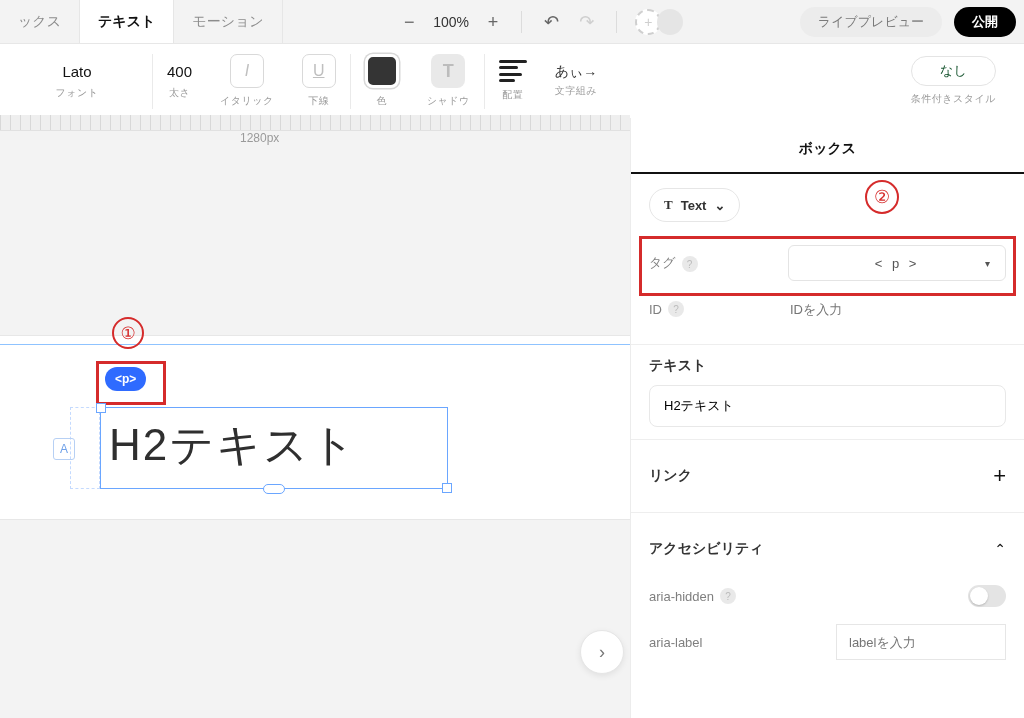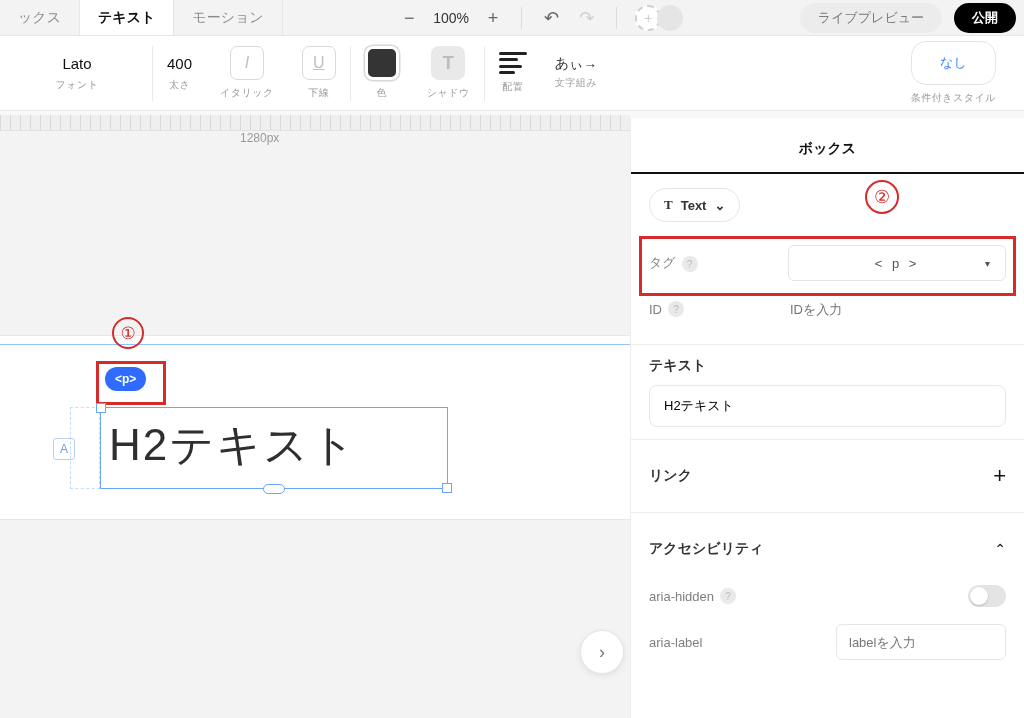--- a/index.html
+++ b/index.html
@@ -1,18 +1,18 @@
 <!DOCTYPE html>
 <html><head>
 <meta charset="utf-8">
 <style>
   * { box-sizing: border-box; margin: 0; padding: 0; }
   html, body { width: 1024px; height: 718px; font-family: -apple-system, "Hiragino Sans", "Hiragino Kaku Gothic ProN", Meiryo, sans-serif; background: #f8f8f8; overflow: hidden; color:#333; }
   
-  .topbar1 { display:flex; align-items:stretch; height:36px; background:#f3f3f3; border-bottom:1px solid #e7e7e7; }
+  .topbar1 { display:flex; align-items:stretch; height:44px; background:#f3f3f3; border-bottom:1px solid #e7e7e7; }
   .tabs { display:flex; }
   .tab { padding:0 18px; display:flex; align-items:center; font-size:14px; color:#8c8c8c; border-right:1px solid #e6e6e6; cursor:pointer; }
   .tab.active { background:#fff; color:#111; font-weight:600; }
   .top-center { flex:1; display:flex; align-items:center; justify-content:center; gap:12px; }
   .zoom { display:flex; align-items:center; gap:14px; color:#333; font-size:14px; }
   .zbtn { width:20px;height:20px;line-height:20px;text-align:center;color:#666;font-size:18px;cursor:pointer; }
   .sep { width:1px;height:22px;background:#dcdcdc; margin:0 6px;}
   .undo,.redo { font-size:18px;color:#666;padding:0 4px;cursor:pointer;}
   .redo { color:#cfcfcf; }
   .collab { display:flex;align-items:center;gap:-4px; }
@@ -32,21 +32,21 @@
   .iconbox.u { text-decoration:underline; font-style:normal;}
   .swatch { width:34px;height:34px;border-radius:8px;background:#343434;border:3px solid #fff;box-shadow:0 0 0 1.5px #d8d8d8;}
   .Tbox { width:34px;height:34px;border-radius:8px;background:#e9e9e9;color:#bcbcbc;display:flex;align-items:center;justify-content:center;font-weight:700;font-size:18px;}
   .alignicon { width:28px;height:22px;display:flex;flex-direction:column;justify-content:space-between;}
   .alignicon span{height:3px;background:#222;border-radius:2px;}
   .alignicon span:nth-child(2){width:70%;}
   .alignicon span:nth-child(3){width:85%;}
   .alignicon span:nth-child(4){width:60%;}
   .mojikumi { font-size:14px;line-height:1;}
   .tool-spacer { flex:1; }
-  .cond-pill { height:44px;padding:0 28px;border-radius:15px;border:1.5px solid #e4e4e4;display:flex;align-items:center;font-size:13px;color:#3b82f6;background:#fff;}
+  .cond-pill { height:30px;padding:0 28px;border-radius:15px;border:1.5px solid #e4e4e4;display:flex;align-items:center;font-size:13px;color:#14532d;background:#fff;}
   
   .workspace { position:absolute; top:115px; left:0; right:394px; bottom:0; background:#f3f3f3; }
   .ruler-h { position:absolute;top:0;left:0;right:0;height:16px;background:#efefef;border-bottom:1px solid #e1e1e1;
     background-image:repeating-linear-gradient(90deg,#d8d8d8 0 1px,transparent 1px 10px),
                      repeating-linear-gradient(90deg,#c0c0c0 0 1px,transparent 1px 50px);}
   .ruler-label{position:absolute;top:16px;left:240px;font-size:12px;color:#9a9a9a;}
   .canvas-band{position:absolute;top:220px;left:0;right:0;height:185px;background:#fff;border-top:1px solid #e7e7e7;border-bottom:1px solid #e7e7e7;}
   .canvas-guide{position:absolute;top:229px;left:0;right:0;height:1px;background:#8fc3ff;}
   .ann1 { position:absolute; top:202px; left:112px; width:32px;height:32px;border:2.5px solid #d52b2b;border-radius:50%;display:flex;align-items:center;justify-content:center;color:#d52b2b;font-size:17px;font-weight:500;}
   .box1 { position:absolute; top:246px; left:96px; width:70px;height:44px;border:3px solid #d52b2b;}
@@ -78,21 +78,21 @@
   .txtinput { width:218px;height:36px;border:none;font-size:13px;color:#bbb;padding-left:2px;background:transparent;outline:none;}
   .hr { height:1px;background:#eee;margin:12px -18px;}
   .section-title{font-size:14px;font-weight:700;margin:10px 0;}
   .fullinput { width:100%;height:42px;border:1.5px solid #e8e8e8;border-radius:8px;padding:0 14px;font-size:13px;background:#fff;outline:none;}
   .row-between{display:flex;align-items:center;justify-content:space-between;height:48px;}
   .plus{font-size:22px;color:#111;font-weight:300;}
   .chev{font-size:14px;color:#111;}
   .muted{color:#a8a8a8;font-size:13px;}
   .toggle{width:38px;height:22px;border-radius:11px;background:#e4e4e4;position:relative;}
   .toggle::after{content:'';position:absolute;left:2px;top:2px;width:18px;height:18px;border-radius:50%;background:#fff;box-shadow:0 1px 2px rgba(0,0,0,0.2);}
-  .aria-in{width:170px;height:36px;border:1.5px solid #e6e6e6;border-radius:6px;padding:0 12px;font-size:13px;color:#bbb;background:#fff;outline:none;}
+  .aria-in{width:170px;height:36px;border:1.5px solid #e6e6e6;border-radius:0;padding:0 12px;font-size:13px;color:#bbb;background:#fff;outline:none;}
 </style>
 </head>
 <body>
 
 <div class="topbar1">
   <div class="tabs">
     <div class="tab">ックス</div>
     <div class="tab active">テキスト</div>
     <div class="tab">モーション</div>
   </div>

